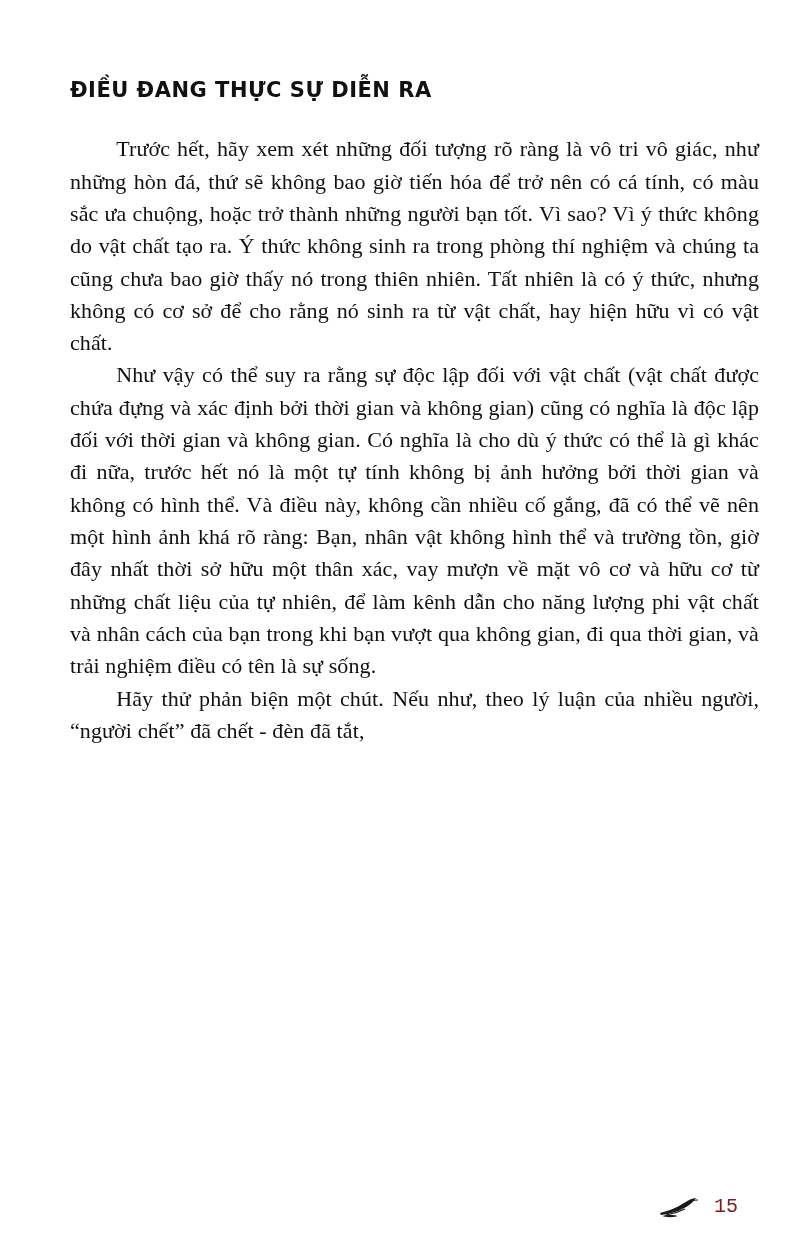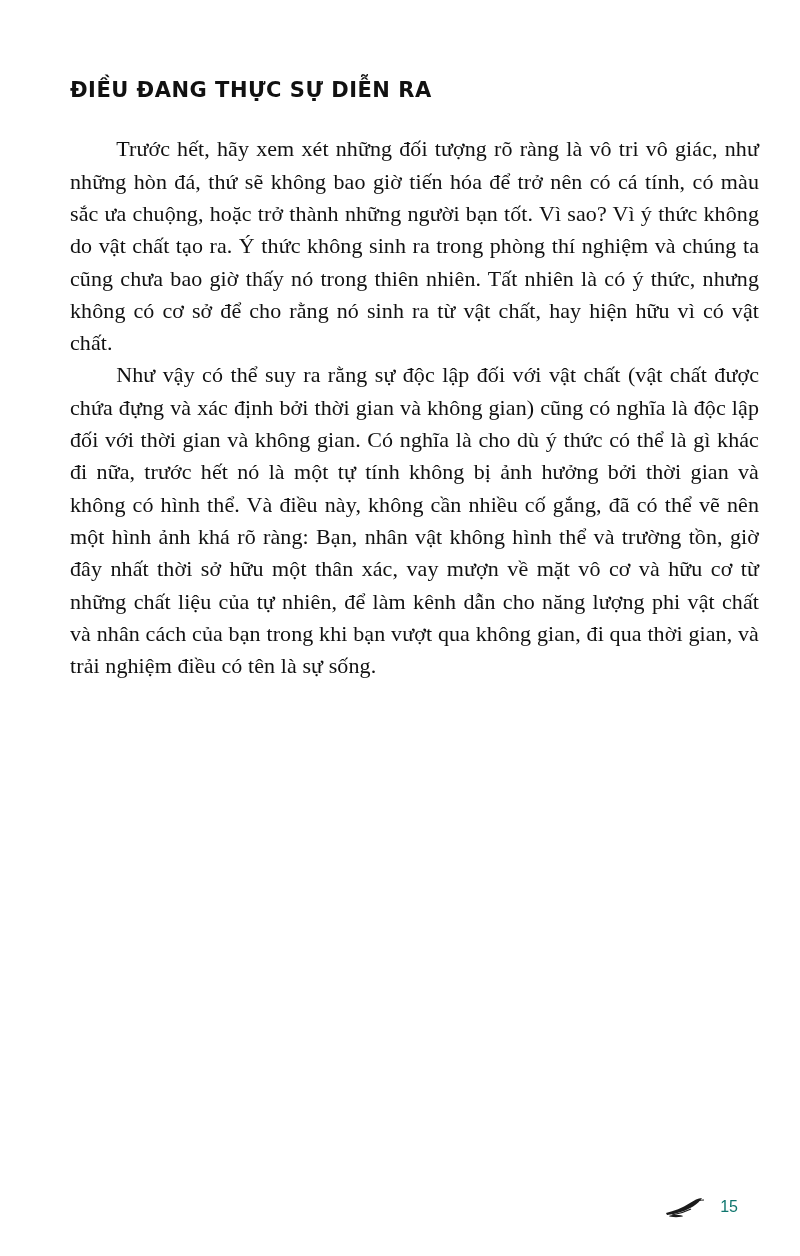--- a/index.html
+++ b/index.html
@@ -44,40 +44,41 @@
   }
   .footer {
     position: absolute;
     right: 62px;
     bottom: 38px;
     display: flex;
     align-items: center;
     gap: 10px;
   }
   .page-number {
-    font-family: Liberation Sans, sans-serif;
-    font-size: 16px;
-    color: #0f766e;
+    font-family: Liberation Mono, monospace;
+    font-size: 20px;
+    color: #7f1d1d;
   }
   .ornament {
     width: 46px;
     height: 22px;
     display: block;
   }
 </style>
 </head>
 <body>
 
 <div class="page">
 
   <h1 class="page-heading">ĐIỀU ĐANG THỰC SỰ DIỄN RA</h1>
 
   <div class="body-text">
     <p>Trước hết, hãy xem xét những đối tượng rõ ràng là vô tri vô giác, như những hòn đá, thứ sẽ không bao giờ tiến hóa để trở nên có cá tính, có màu sắc ưa chuộng, hoặc trở thành những người bạn tốt. Vì sao? Vì ý thức không do vật chất tạo ra. Ý thức không sinh ra trong phòng thí nghiệm và chúng ta cũng chưa bao giờ thấy nó trong thiên nhiên. Tất nhiên là có ý thức, nhưng không có cơ sở để cho rằng nó sinh ra từ vật chất, hay hiện hữu vì có vật chất.</p>
     <p>Như vậy có thể suy ra rằng sự độc lập đối với vật chất (vật chất được chứa đựng và xác định bởi thời gian và không gian) cũng có nghĩa là độc lập đối với thời gian và không gian. Có nghĩa là cho dù ý thức có thể là gì khác đi nữa, trước hết nó là một tự tính không bị ảnh hưởng bởi thời gian và không có hình thể. Và điều này, không cần nhiều cố gắng, đã có thể vẽ nên một hình ảnh khá rõ ràng: Bạn, nhân vật không hình thể và trường tồn, giờ đây nhất thời sở hữu một thân xác, vay mượn về mặt vô cơ và hữu cơ từ những chất liệu của tự nhiên, để làm kênh dẫn cho năng lượng phi vật chất và nhân cách của bạn trong khi bạn vượt qua không gian, đi qua thời gian, và trải nghiệm điều có tên là sự sống.</p>
+    <p>Hãy thử phản biện một chút. Nếu như, theo lý luận của nhiều người, “người chết” đã chết - đèn đã tắt,</p>
   </div>
 
   <div class="footer">
     <span class="ornament">
       <svg class="ornament" viewBox="0 0 46 22" xmlns="http://www.w3.org/2000/svg">
         <path d="M2 17 C10 15, 18 12, 26 7 C30 4.5, 34 2, 38 2 C36 5, 33 8, 29 10.5 C22 15, 12 18, 3 19 Z" fill="#1a1a1a"></path>
         <path d="M8 19 C14 18, 21 16, 27 13" stroke="#1a1a1a" stroke-width="1.2" fill="none"></path>
         <path d="M30 6 C33 5, 36 4, 40 4" stroke="#1a1a1a" stroke-width="1" fill="none"></path>
         <ellipse cx="12" cy="20" rx="7" ry="1.2" fill="#1a1a1a"></ellipse>
       </svg>

